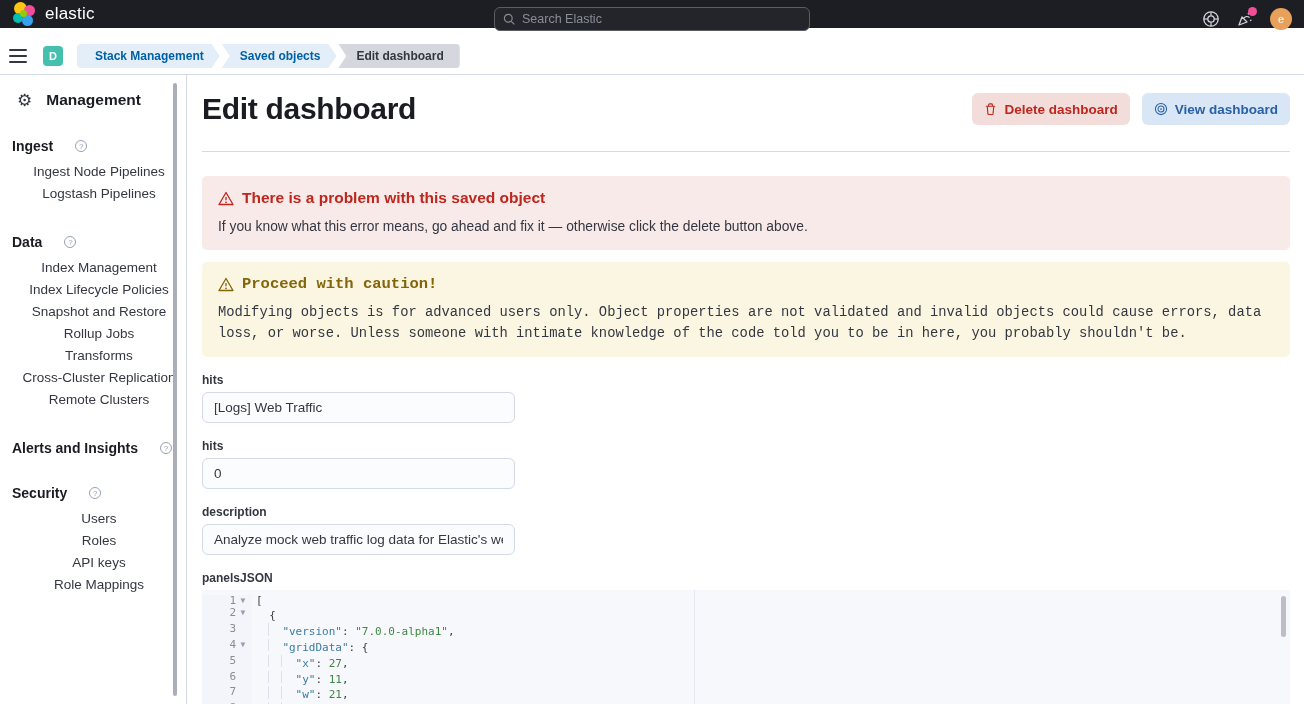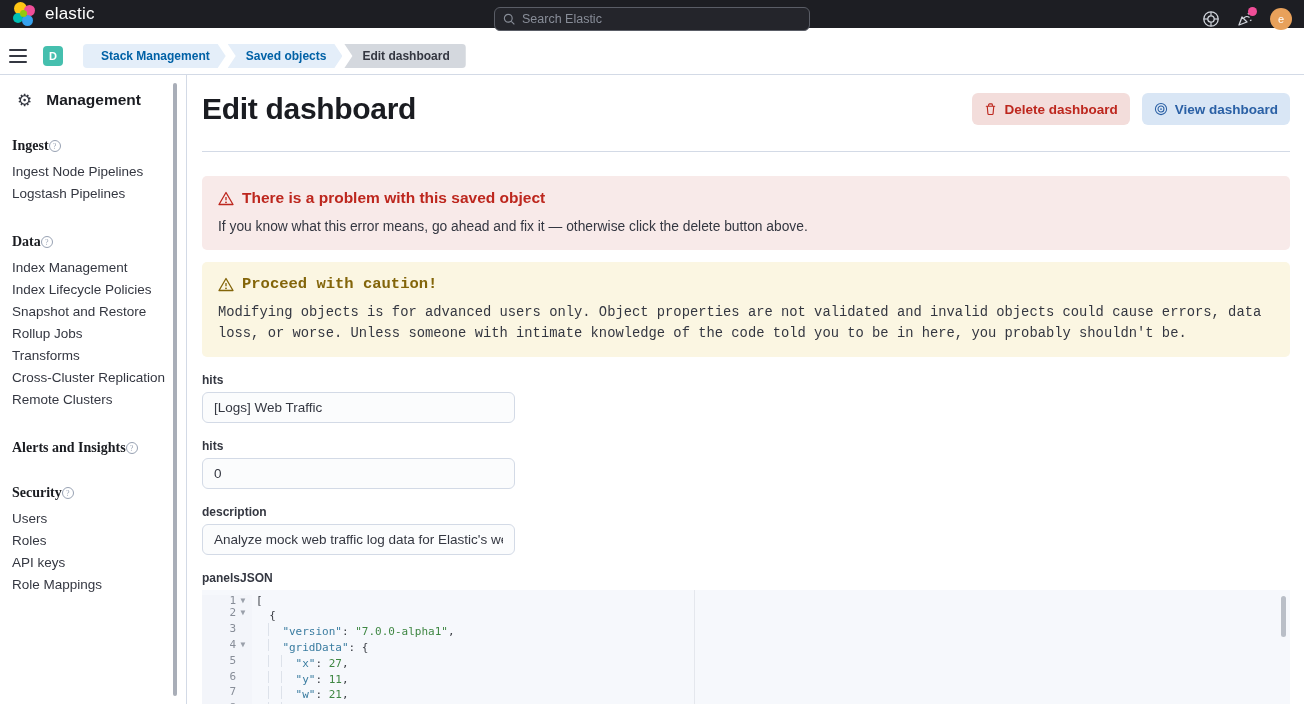--- a/index.html
+++ b/index.html
@@ -28,44 +28,44 @@
 
   
   .breadbar { position:absolute; left:0; top:38px; width:1304px; height:37px;
     background:#fff; border-bottom:1px solid #d3dae6; display:flex; align-items:center; }
   .hamburger { width:18px; height:14px; margin-left:9px; display:flex;
     flex-direction:column; justify-content:space-between; cursor:pointer; }
   .hamburger i { height:2px; background:#343741; border-radius:1px; }
   .appbadge { width:20px; height:20px; border-radius:4px; margin-left:16px;
     color:#fff; font-size:11px; font-weight:bold; display:flex; align-items:center;
     justify-content:center; }
-  .crumbs { display:flex; align-items:center; margin-left:20px; gap:2px; }
+  .crumbs { display:flex; align-items:center; margin-left:14px; gap:2px; }
   .crumb { height:24px; display:flex; align-items:center; font-size:12px;
     font-weight:600; padding:0 16px 0 18px; }
   .crumb-link { background:#e4eef9; color:#0061a6;
     clip-path:polygon(0 0, calc(100% - 8px) 0, 100% 50%, calc(100% - 8px) 100%, 0 100%, 8px 50%); }
   .crumb-first { border-radius:4px 0 0 4px;
     clip-path:polygon(0 0, calc(100% - 8px) 0, 100% 50%, calc(100% - 8px) 100%, 0 100%); }
   .crumb-last { background:#d4d8de; color:#343741; border-radius:0 4px 4px 0;
     clip-path:polygon(0 0, 100% 0, 100% 100%, 0 100%, 8px 50%); }
 
   
   .sidebar { position:absolute; left:0; top:75px; width:187px; bottom:0;
     background:#fff; border-right:1px solid #d3dae6; padding:16px 0 0 12px; }
   .side-title { display:flex; align-items:center; gap:14px; padding-left:5px; }
   .side-title .gear { font-size:17px; color:#343741; line-height:1; }
   .side-title b { font-size:15.5px; color:#1a1c21; }
   .side-section { margin-top:29px; }
-  .side-head { display:flex; align-items:center; gap:0;font-family:Liberation Serif, serif; }
+  .side-head { display:flex; align-items:center; gap:22px; }
   .side-head b { font-size:14px; color:#1a1c21; }
   .qicon { width:12px; height:12px; border:1px solid #98a2b3; border-radius:50%;
     color:#98a2b3; font-size:8px; display:inline-flex; align-items:center;
     justify-content:center; }
   .side-items { list-style:none; margin-top:7px; }
-  .side-items li { font-size:13.5px; line-height:22px; color:#343741; cursor:pointer; }
+  .side-items li { font-size:13.5px; line-height:22px; color:#343741; cursor:pointer;text-align:center; }
   .side-scroll { position:absolute; right:9px; top:8px; bottom:8px; width:4px;
     border-radius:2px; background:#a9aeb8; }
 
   
   .main { position:absolute; left:188px; top:75px; right:0; bottom:0;
     background:#fff; padding:0 14px; overflow:hidden; }
   .pagehead { display:flex; align-items:center; margin-top:17px; }
   .pagehead h1 { font-size:30px; font-weight:700; color:#1a1c21; letter-spacing:-.3px; }
   .headbtns { margin-left:auto; display:flex; gap:12px; }
   .btn { height:32px; border:none; border-radius:6px; padding:0 12px; display:flex;

